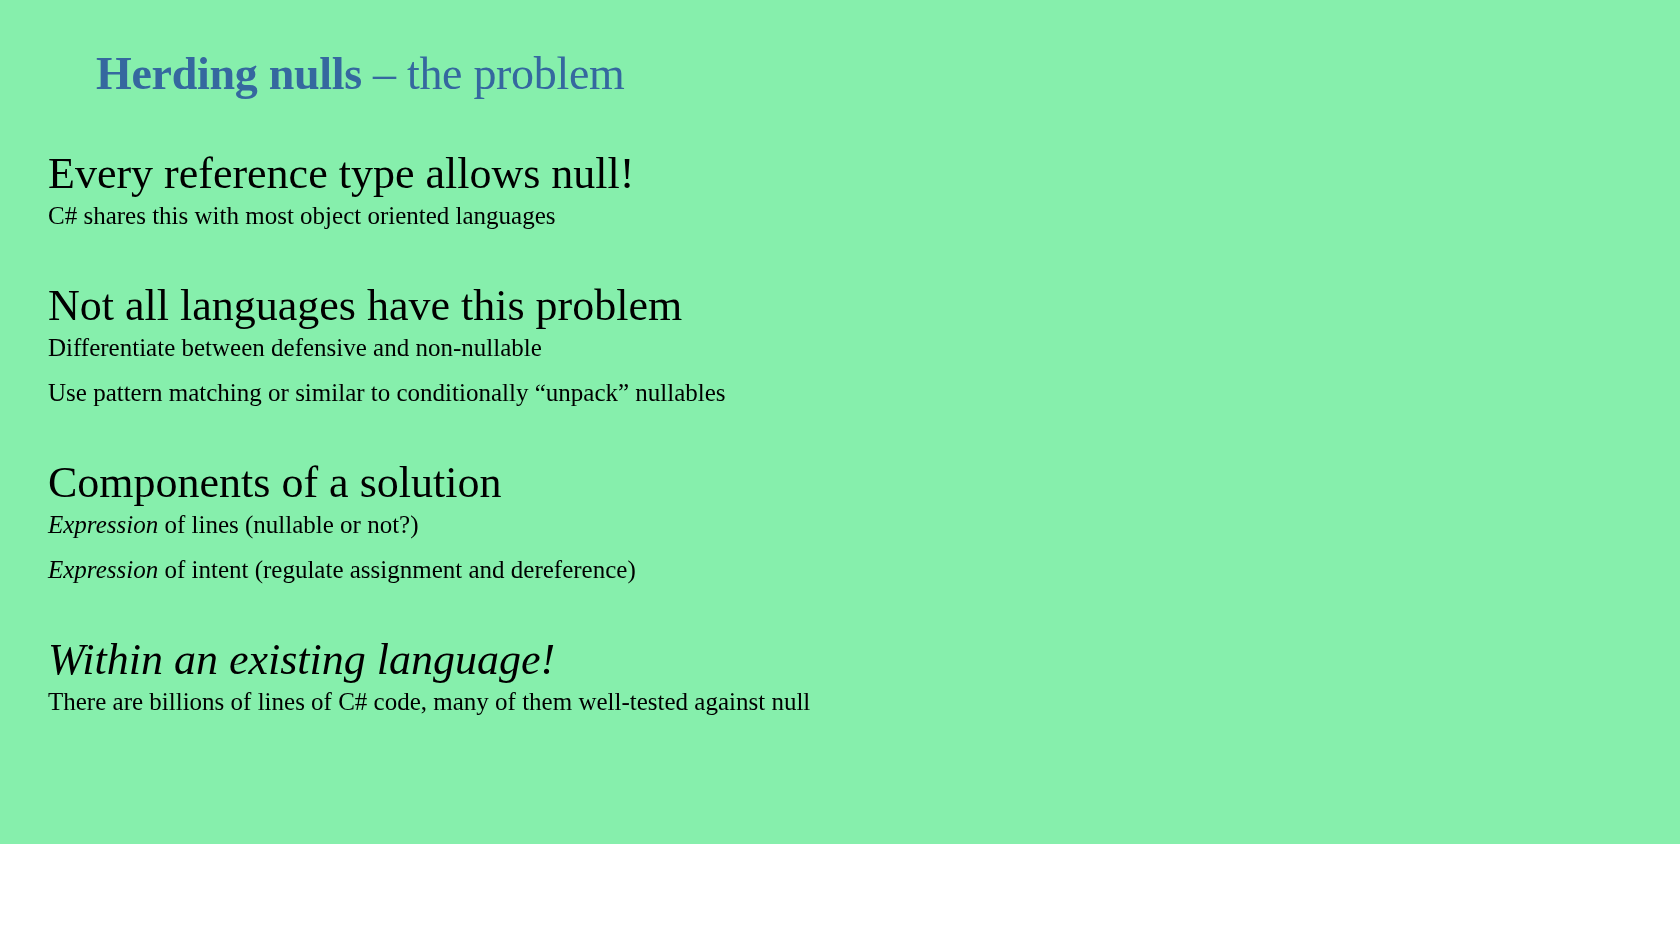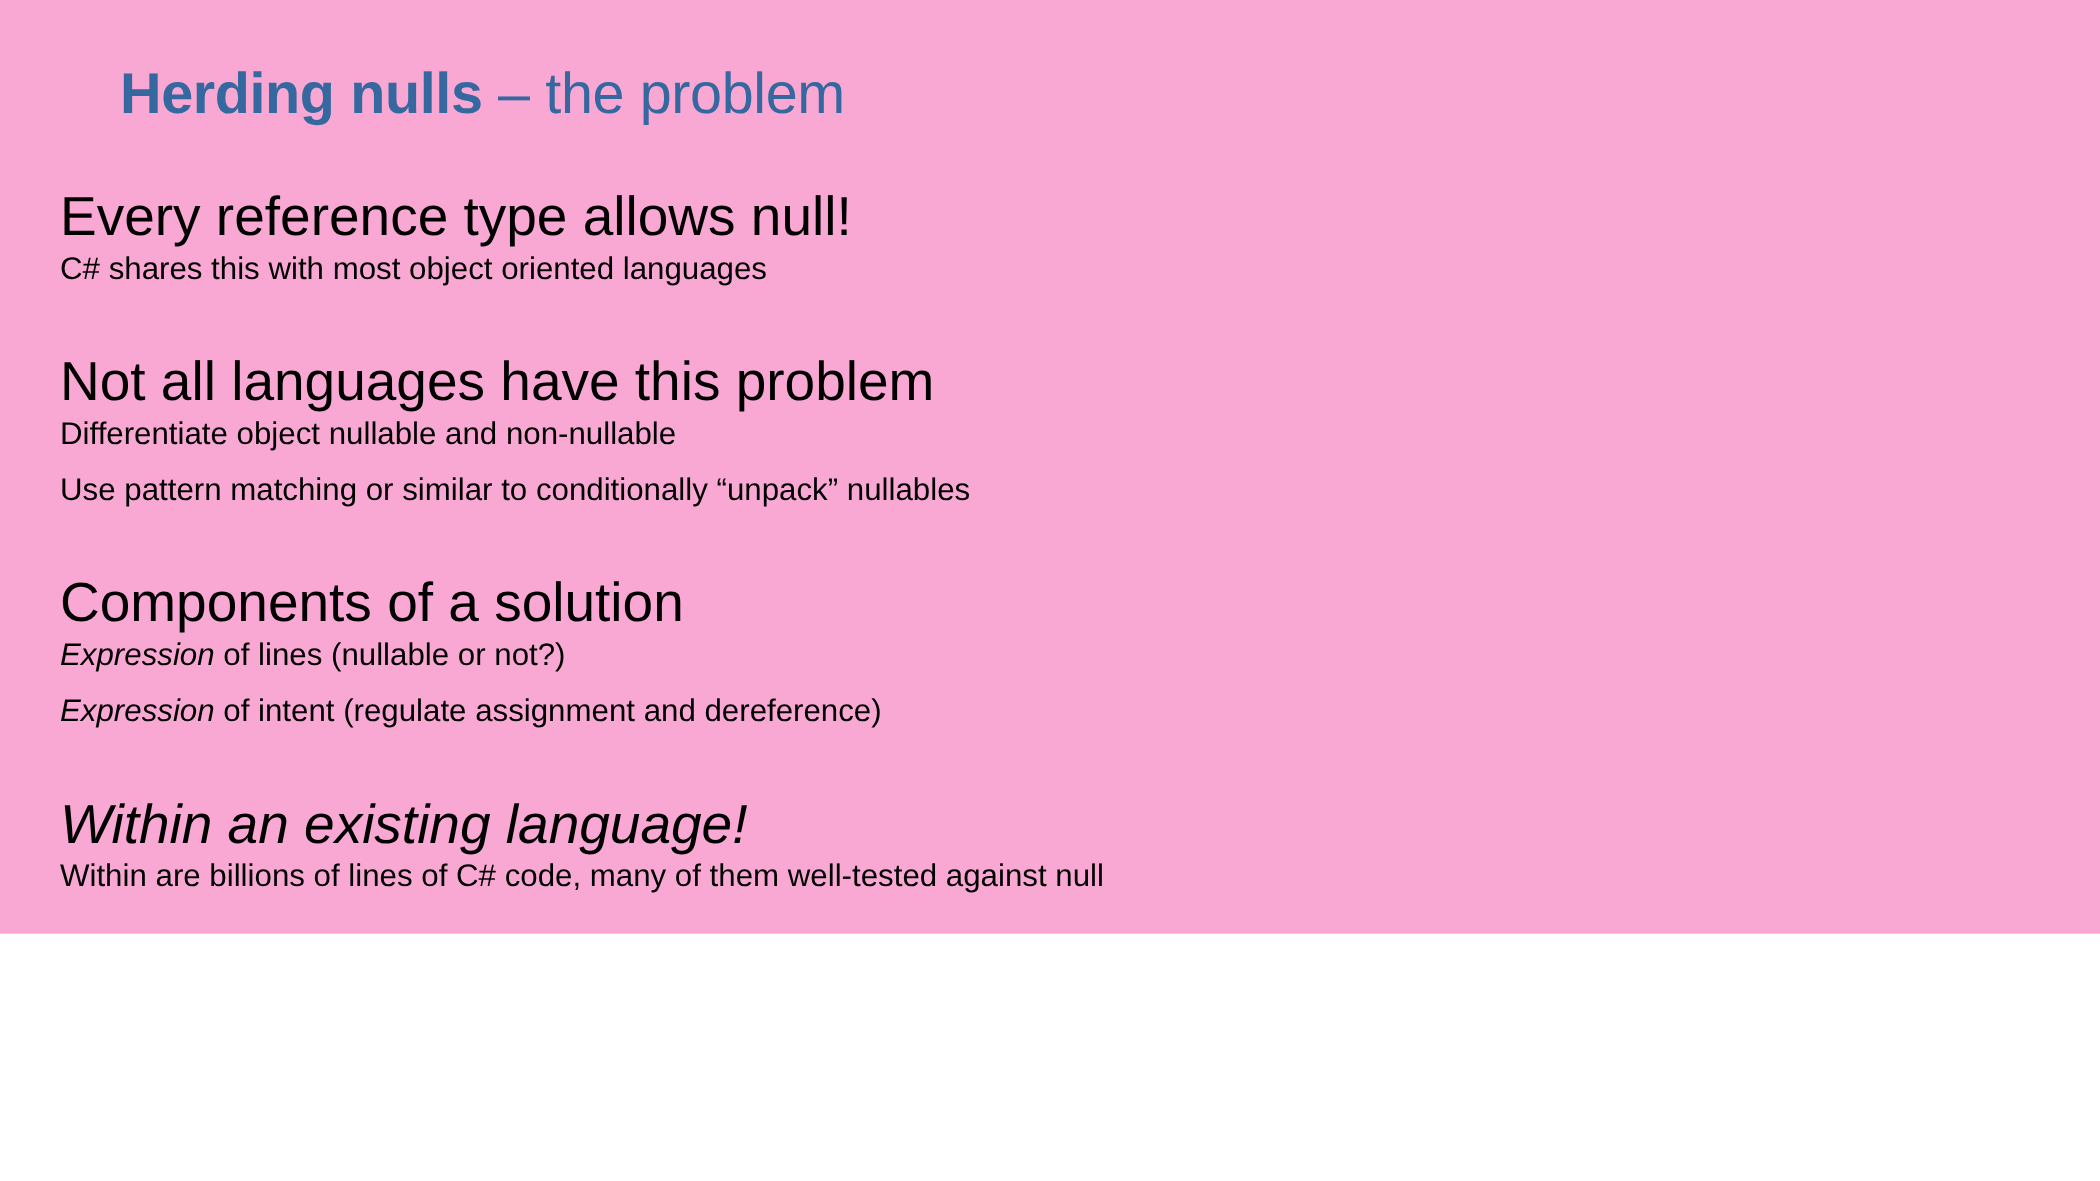--- a/index.html
+++ b/index.html
@@ -10,22 +10,23 @@
   body {
     width: 1680px;
     height: 945px;
     font-family: "Liberation Sans", sans-serif;
     color: #000000;
     overflow: hidden;
   }
   .slide {
     position: relative;
     width: 1680px;
-    height: 747px;
-    background: #f9a8d4;
+    height: 844px;
+    background: #86efac;
+    font-family: Liberation Serif, serif;
   }
   .slide-title {
     position: absolute;
     left: 96px;
     top: 48px;
     font-size: 46px;
     line-height: 1.15;
     letter-spacing: -0.3px;
     color: #35689f;
     white-space: nowrap;
@@ -84,29 +85,29 @@
 
   <div class="body-block">
 
     <div class="group g1">
       <div class="group-heading">Every reference type allows null!</div>
       <div class="group-line"><span class="em"></span><span>C# shares this with most object oriented languages</span></div>
     </div>
 
     <div class="group">
       <div class="group-heading sp-heading-top">Not all languages have this problem</div>
-      <div class="group-line"><span class="em"></span><span>Differentiate object nullable and non-nullable</span></div>
+      <div class="group-line"><span class="em"></span><span>Differentiate between defensive and non-nullable</span></div>
       <div class="group-line"><span class="em"></span><span>Use pattern matching or similar to conditionally “unpack” nullables</span></div>
     </div>
 
     <div class="group">
       <div class="group-heading sp-heading-top">Components of a solution</div>
       <div class="group-line"><span class="em">Expression</span><span> of lines (nullable or not?)</span></div>
       <div class="group-line"><span class="em">Expression</span><span> of intent (regulate assignment and dereference)</span></div>
     </div>
 
     <div class="group">
       <div class="group-heading italic sp-heading-top">Within an existing language!</div>
-      <div class="group-line"><span class="em"></span><span>Within are billions of lines of C# code, many of them well-tested against null</span></div>
+      <div class="group-line"><span class="em"></span><span>There are billions of lines of C# code, many of them well-tested against null</span></div>
     </div>
 
   </div>
 </div>
 
 </body></html>

